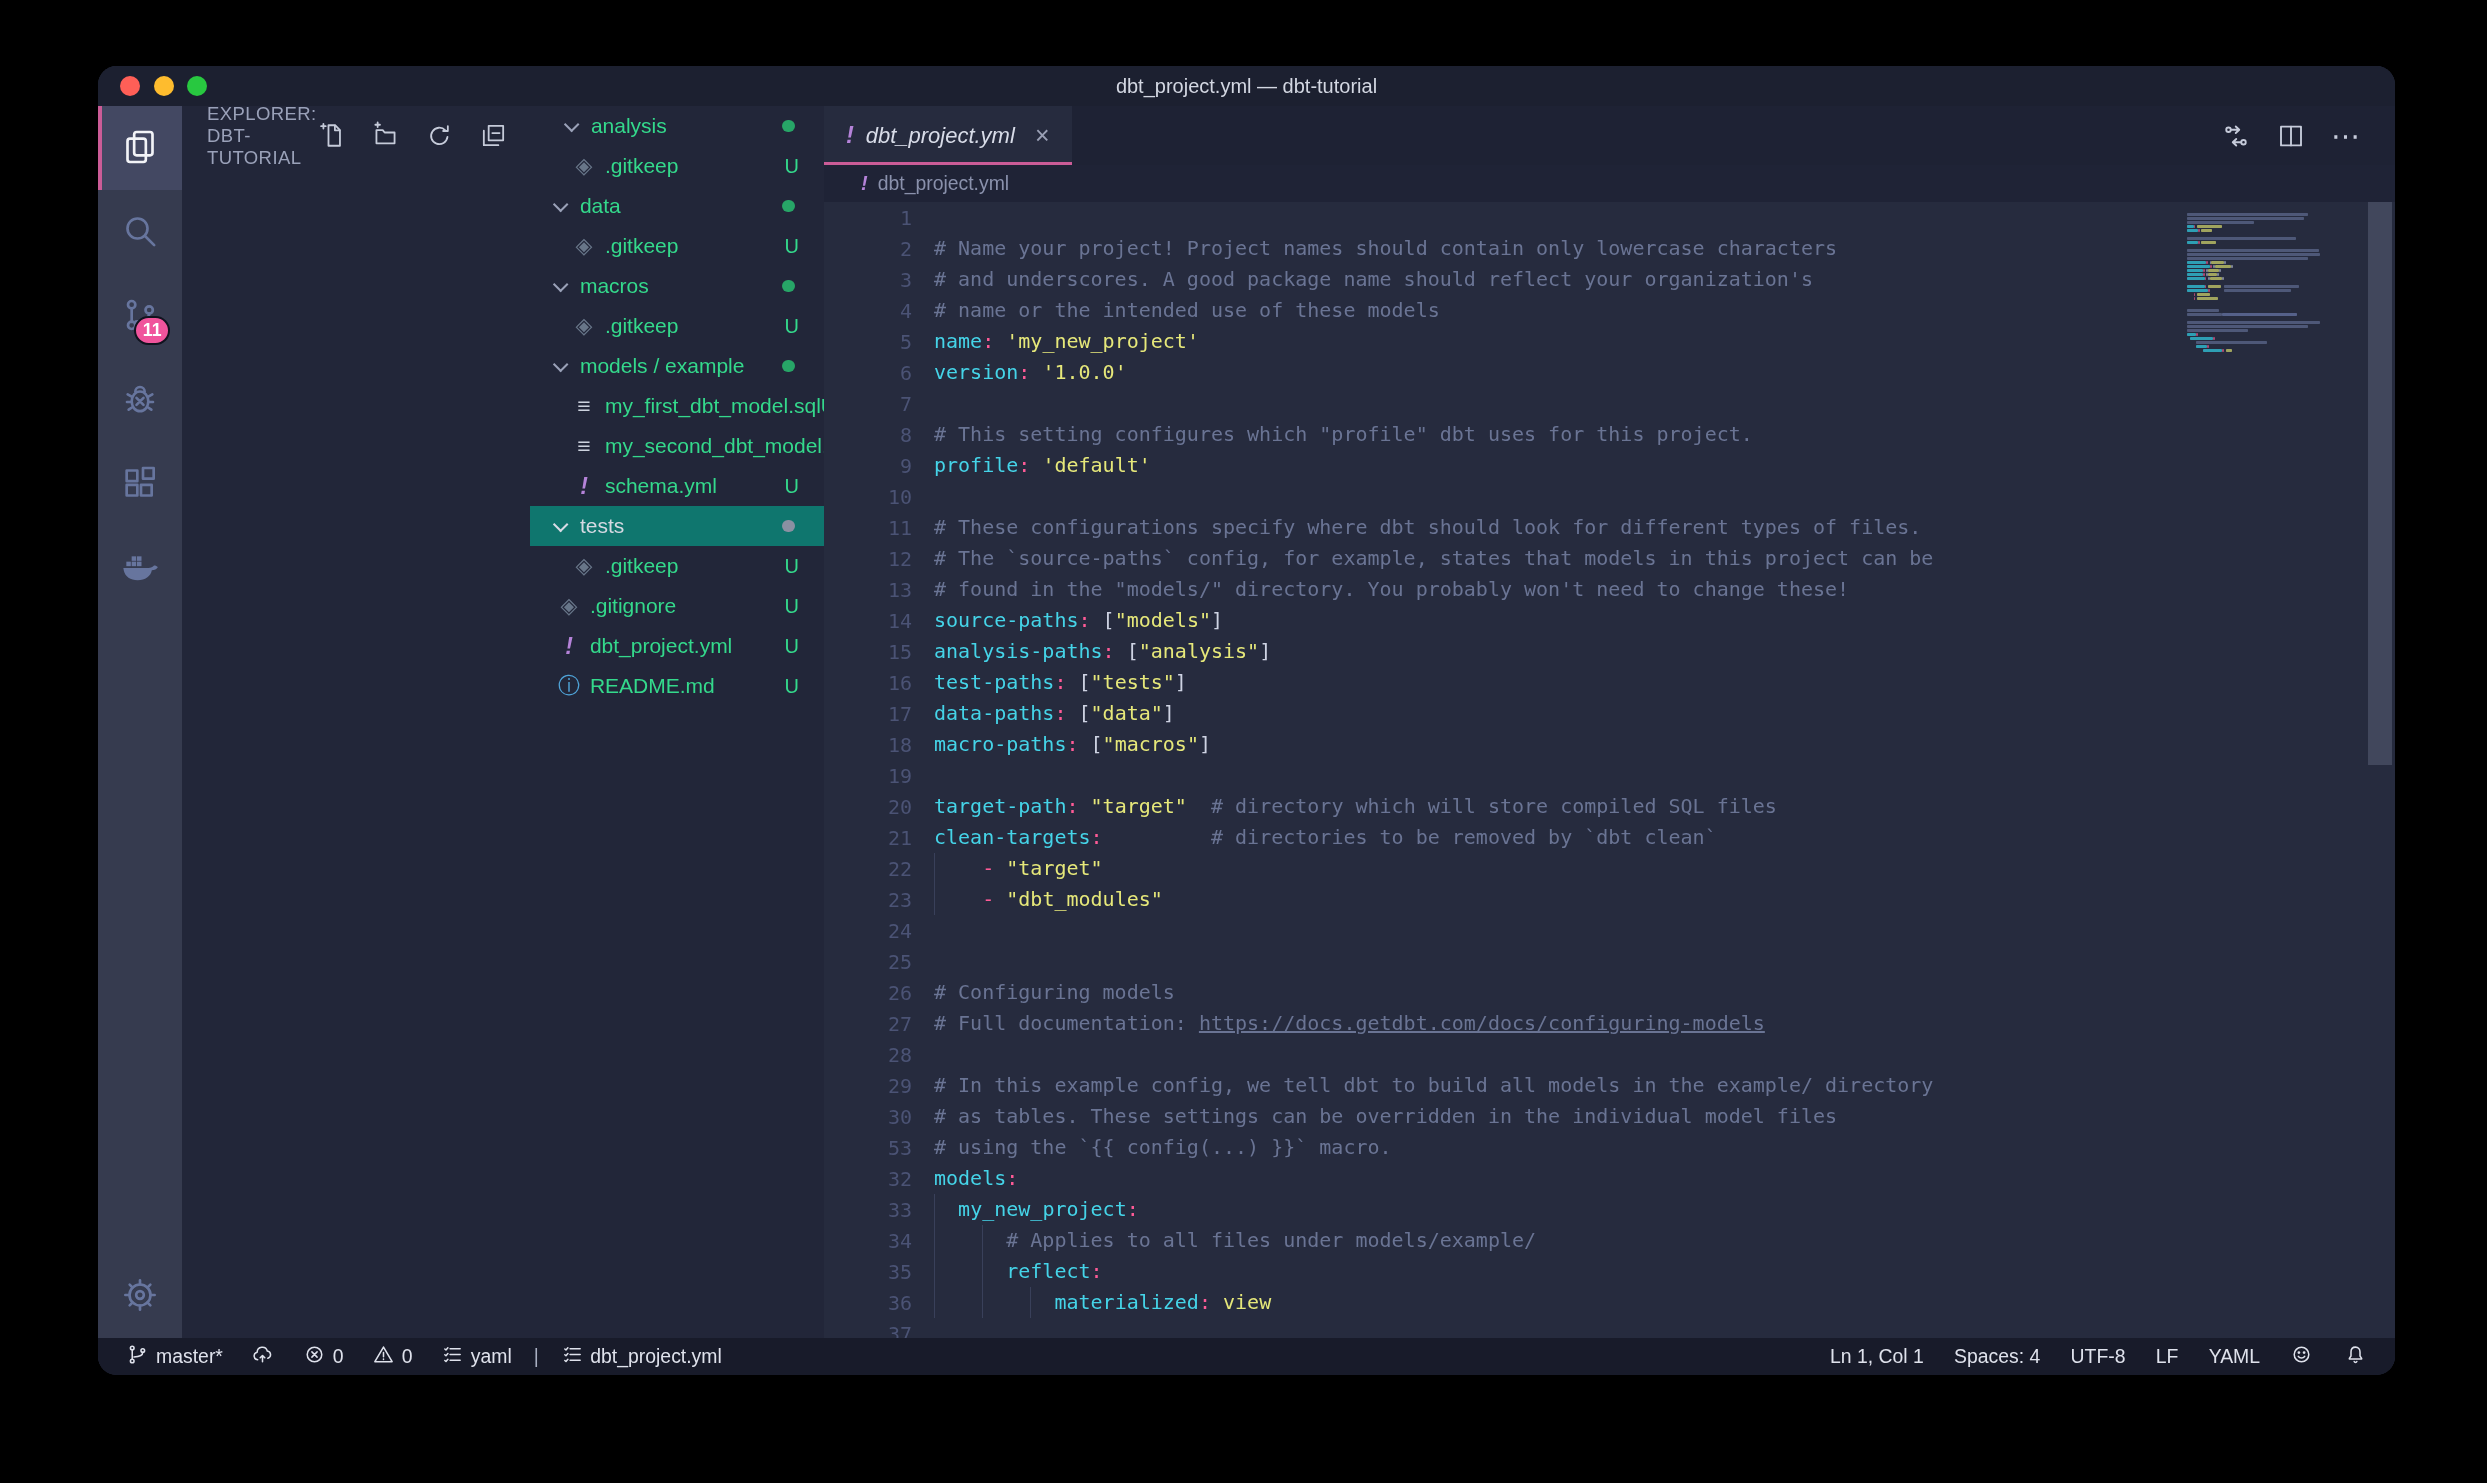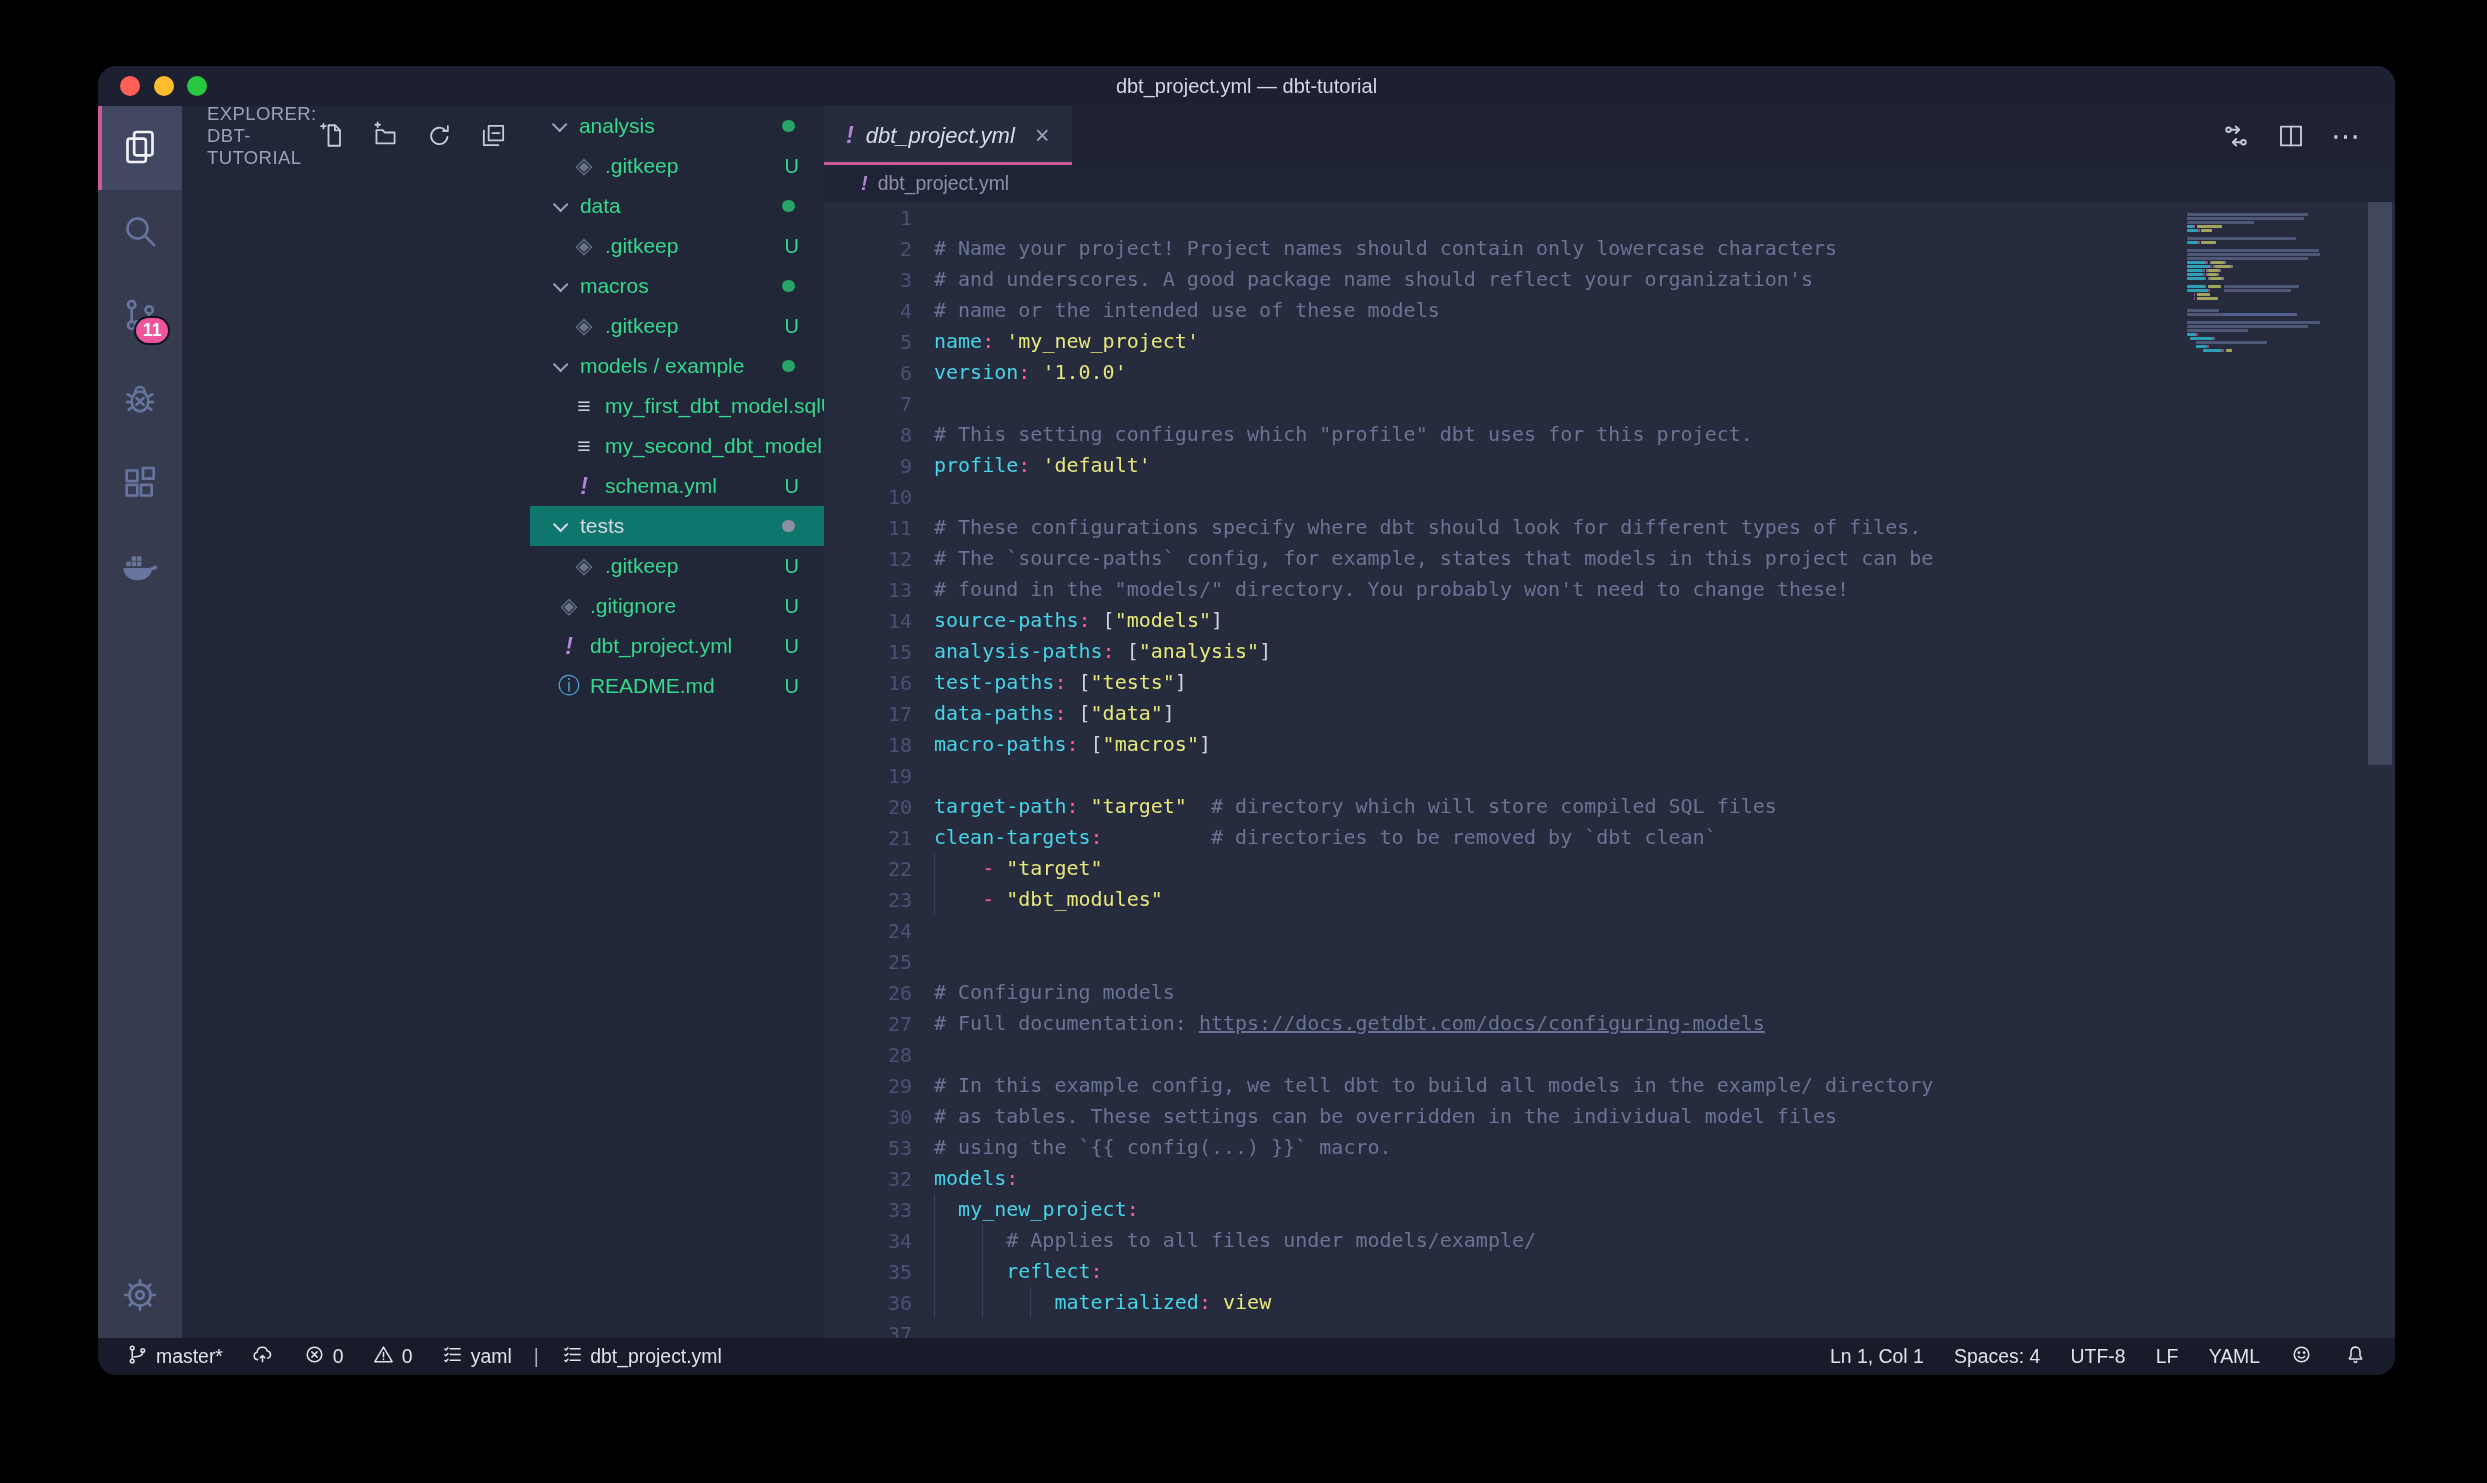--- a/index.html
+++ b/index.html
@@ -222,21 +222,21 @@
                   <path d="M18.9 4.3v4h-3.9"></path>
                 </svg></span></span>
             <span class="act"><span><svg viewBox="0 0 24 24">
                   <rect x="8" y="4" width="12" height="12"></rect>
                   <path d="M4 8v12h12"></path>
                   <path d="M11 10h6"></path>
                 </svg></span></span>
           </span>
       </div>
       <div class="tree">
-          <div class="tree-row" style="padding-left: 19px;">
+          <div class="tree-row" style="padding-left: 19px; margin-left: 12px;">
             <span class="chev"></span>
             <span style="width: 8.4px;"></span>
             <span class="t-label">analysis</span>
             <span class="t-dot"></span>
           </div>
           <div class="tree-row" style="padding-left: 42px;">
             <span class="t-icon git">◈</span>
             <span class="t-label">.gitkeep</span>
             <span class="t-badge">U</span>
           </div>

